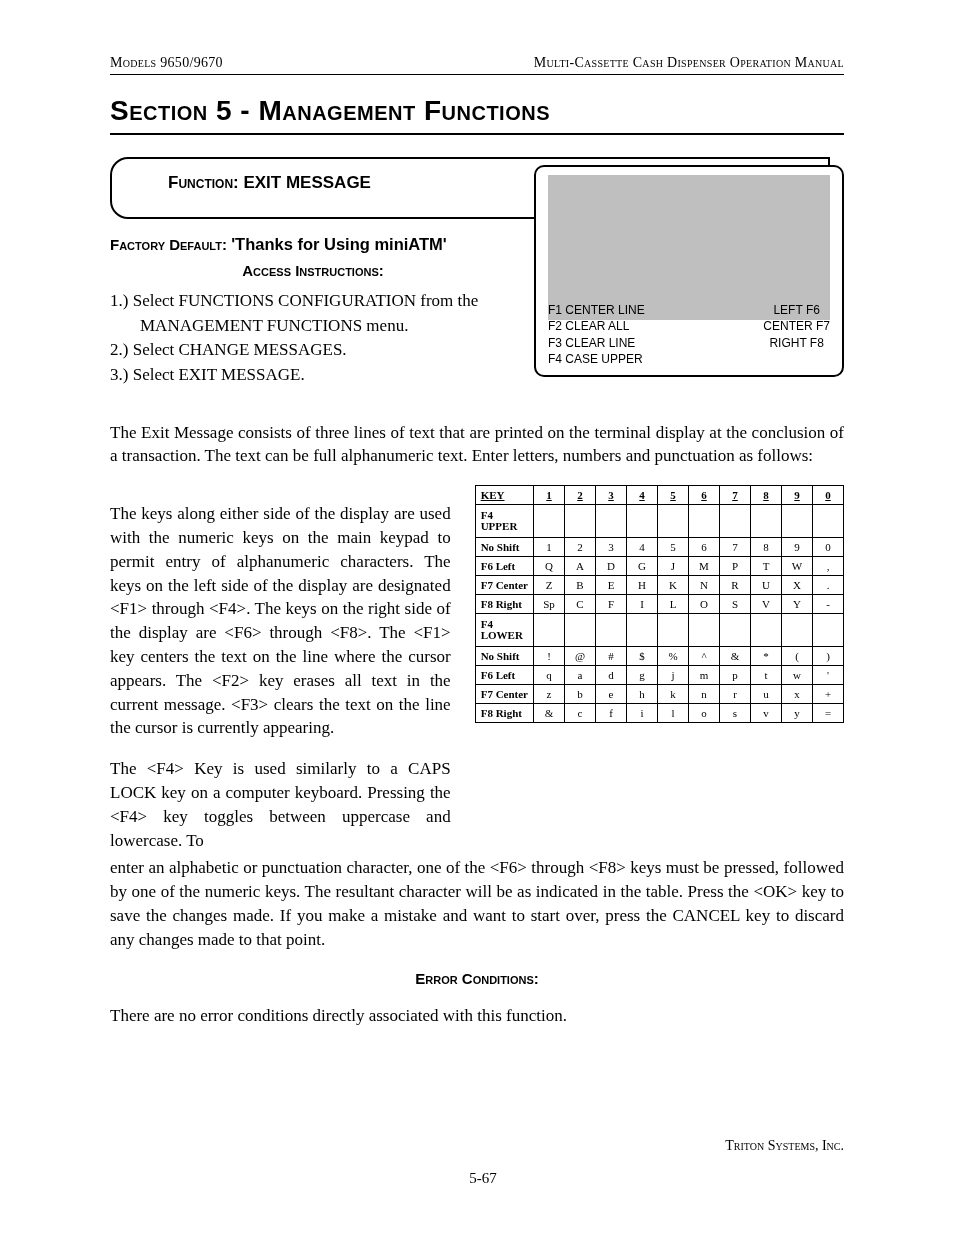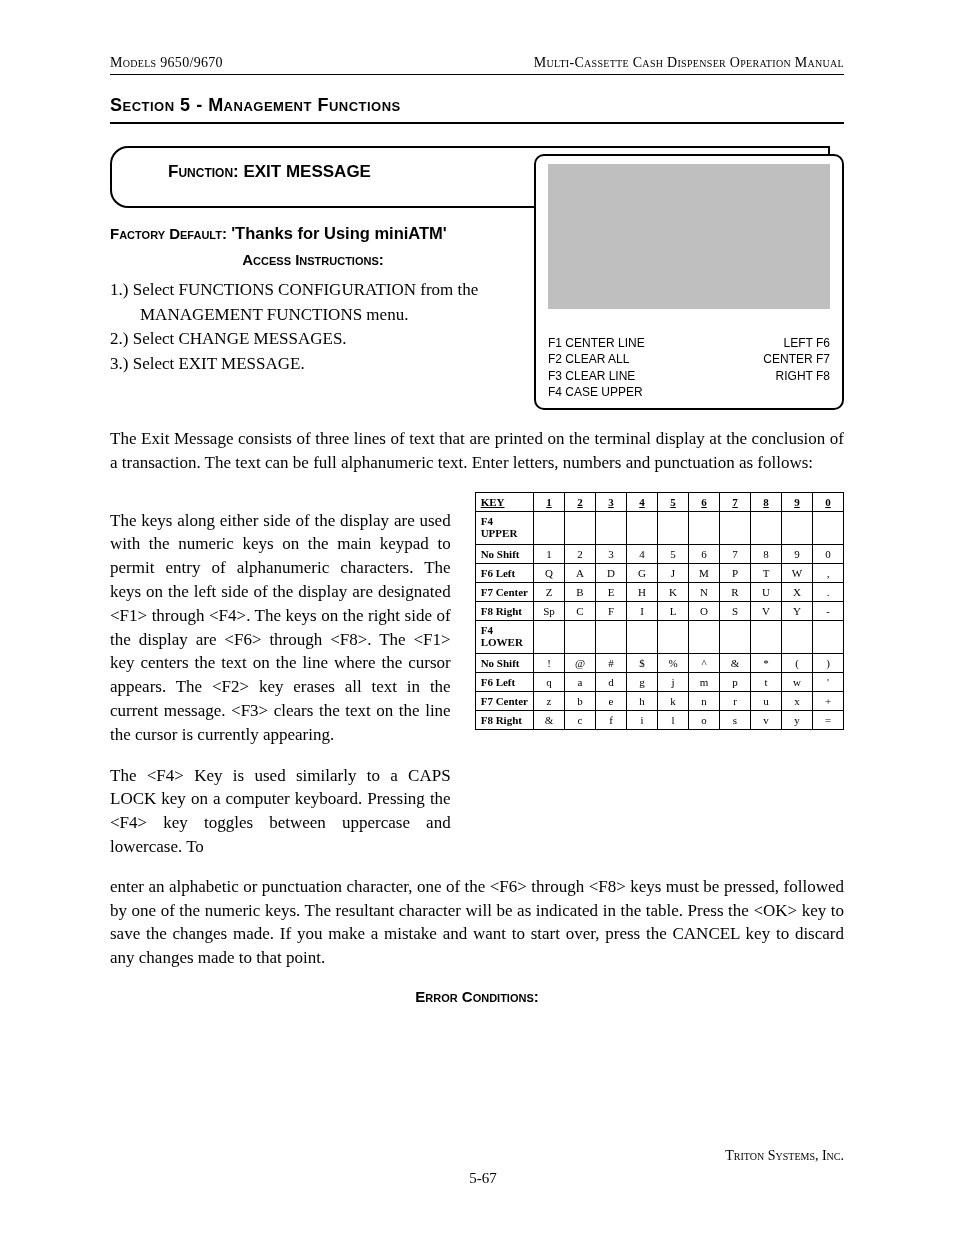--- a/index.html
+++ b/index.html
@@ -23,21 +23,21 @@
     letter-spacing: 0.3px;
   }
   .rule {
     border-top: 1.5px solid #000;
     margin-top: 3px;
     margin-bottom: 20px;
   }
   .section-title {
     font-family: Arial, Helvetica, sans-serif;
     font-weight: bold;
-    font-size: 18px;
+    font-size: 28px;
     font-variant: small-caps;
     margin: 10px 0 6px 0;
     letter-spacing: 0.5px;
   }
   .hr2 {
     border-top: 2px solid #000;
     margin-bottom: 22px;
   }
   .func-label {
     border: 2.5px solid #000;
@@ -93,21 +93,21 @@
   .screenwrap {
     float: right;
     width: 310px;
     margin-left: 18px;
     margin-top: -70px;
   }
   .screen {
     border: 2px solid #000;
     border-radius: 10px;
     background: #fff;
-    height: 256px;
+    height: 212px;
     box-sizing: border-box;
     padding: 8px 12px;
     position: relative;
   }
   .screen-gray {
     background: #bfbfbf;
     position: absolute;
     top: 8px;
     left: 12px;
     right: 12px;
@@ -121,21 +121,21 @@
     display: flex;
     justify-content: space-between;
     font-family: Arial, Helvetica, sans-serif;
     font-size: 12px;
     line-height: 1.35;
   }
   .screen-labels .l {
     text-align: left;
   }
   .screen-labels .r {
-    text-align: right;
+    text-align: center;
   }
   .two-col {
     display: flex;
     gap: 24px;
     align-items: flex-start;
   }
   .two-col .text {
     flex: 1;
   }
   .key-table {
@@ -175,21 +175,21 @@
     right: 110px;
   }
   .footer .company {
     text-align: right;
     font-variant: small-caps;
     font-size: 14px;
   }
   .footer .pageno {
     text-align: center;
     font-size: 15px;
-    margin-top: 6px;
+    margin-top: 16px;
   }
 </style>
 </head>
 <body>
 
 <div class="page">
 
   <div class="header-row">
     <span>Models 9650/9670</span>
     <span>Multi-Cassette Cash Dispenser Operation Manual</span>
@@ -238,21 +238,21 @@
 
     <div style="clear:both;"></div>
   </div>
 
 
   <p class="body-text">The Exit Message consists of three lines of text that are printed on the terminal display at the conclusion of a transaction.  The text can be full alphanumeric text.  Enter letters, numbers and punctuation as follows:</p>
 
   <div class="two-col">
     <div class="text">
       <p class="body-text">The keys along either side of the display are used with the numeric keys on the main keypad to permit entry of alphanumeric characters.  The keys on the left side of the display are designated &lt;F1&gt; through &lt;F4&gt;.  The keys on the right side of the display are &lt;F6&gt; through &lt;F8&gt;. The &lt;F1&gt; key centers the text on the line where the cursor appears.  The &lt;F2&gt; key erases all text in the current message.  &lt;F3&gt; clears the text on the line the cursor is currently appearing.</p>
-      <p class="body-text" style="margin-bottom:16px;">The &lt;F4&gt; Key is used similarly to a CAPS LOCK key on a computer keyboard.  Pressing the &lt;F4&gt; key toggles between uppercase and lowercase.  To</p>
+      <p class="body-text" style="margin-bottom:4px;">The &lt;F4&gt; Key is used similarly to a CAPS LOCK key on a computer keyboard.  Pressing the &lt;F4&gt; key toggles between uppercase and lowercase.  To</p>
     </div>
     <div>
       <table class="key-table" id="key-table">
           <tbody>
             <tr>
               <th class="rowlabel" style="text-decoration:underline;">KEY</th>
               <th>1</th>
               <th>2</th>
               <th>3</th>
               <th>4</th>
@@ -393,18 +393,19 @@
               <td>y</td>
               <td>=</td>
             </tr>
           </tbody>
         </table>
     </div>
   </div>
   <p class="body-text" style="margin-top:0;">enter an alphabetic or punctuation character, one of the &lt;F6&gt; through &lt;F8&gt; keys must be pressed, followed by one of the numeric keys.  The resultant character will be as indicated in the table. Press the &lt;OK&gt; key to save the changes made.  If you make a mistake and want to start over, press the CANCEL key to discard any changes made to that point.</p>
 
   <div class="small-caps-bold" style="margin:18px 0 12px 0;text-align:center;">Error Conditions:</div>
+  <p class="body-text">There are no error conditions directly associated with this function.</p>
 
   <div class="footer">
     <div class="company">Triton Systems, Inc.</div>
     <div class="pageno">5-67</div>
   </div>
 </div>
 
 </body></html>

